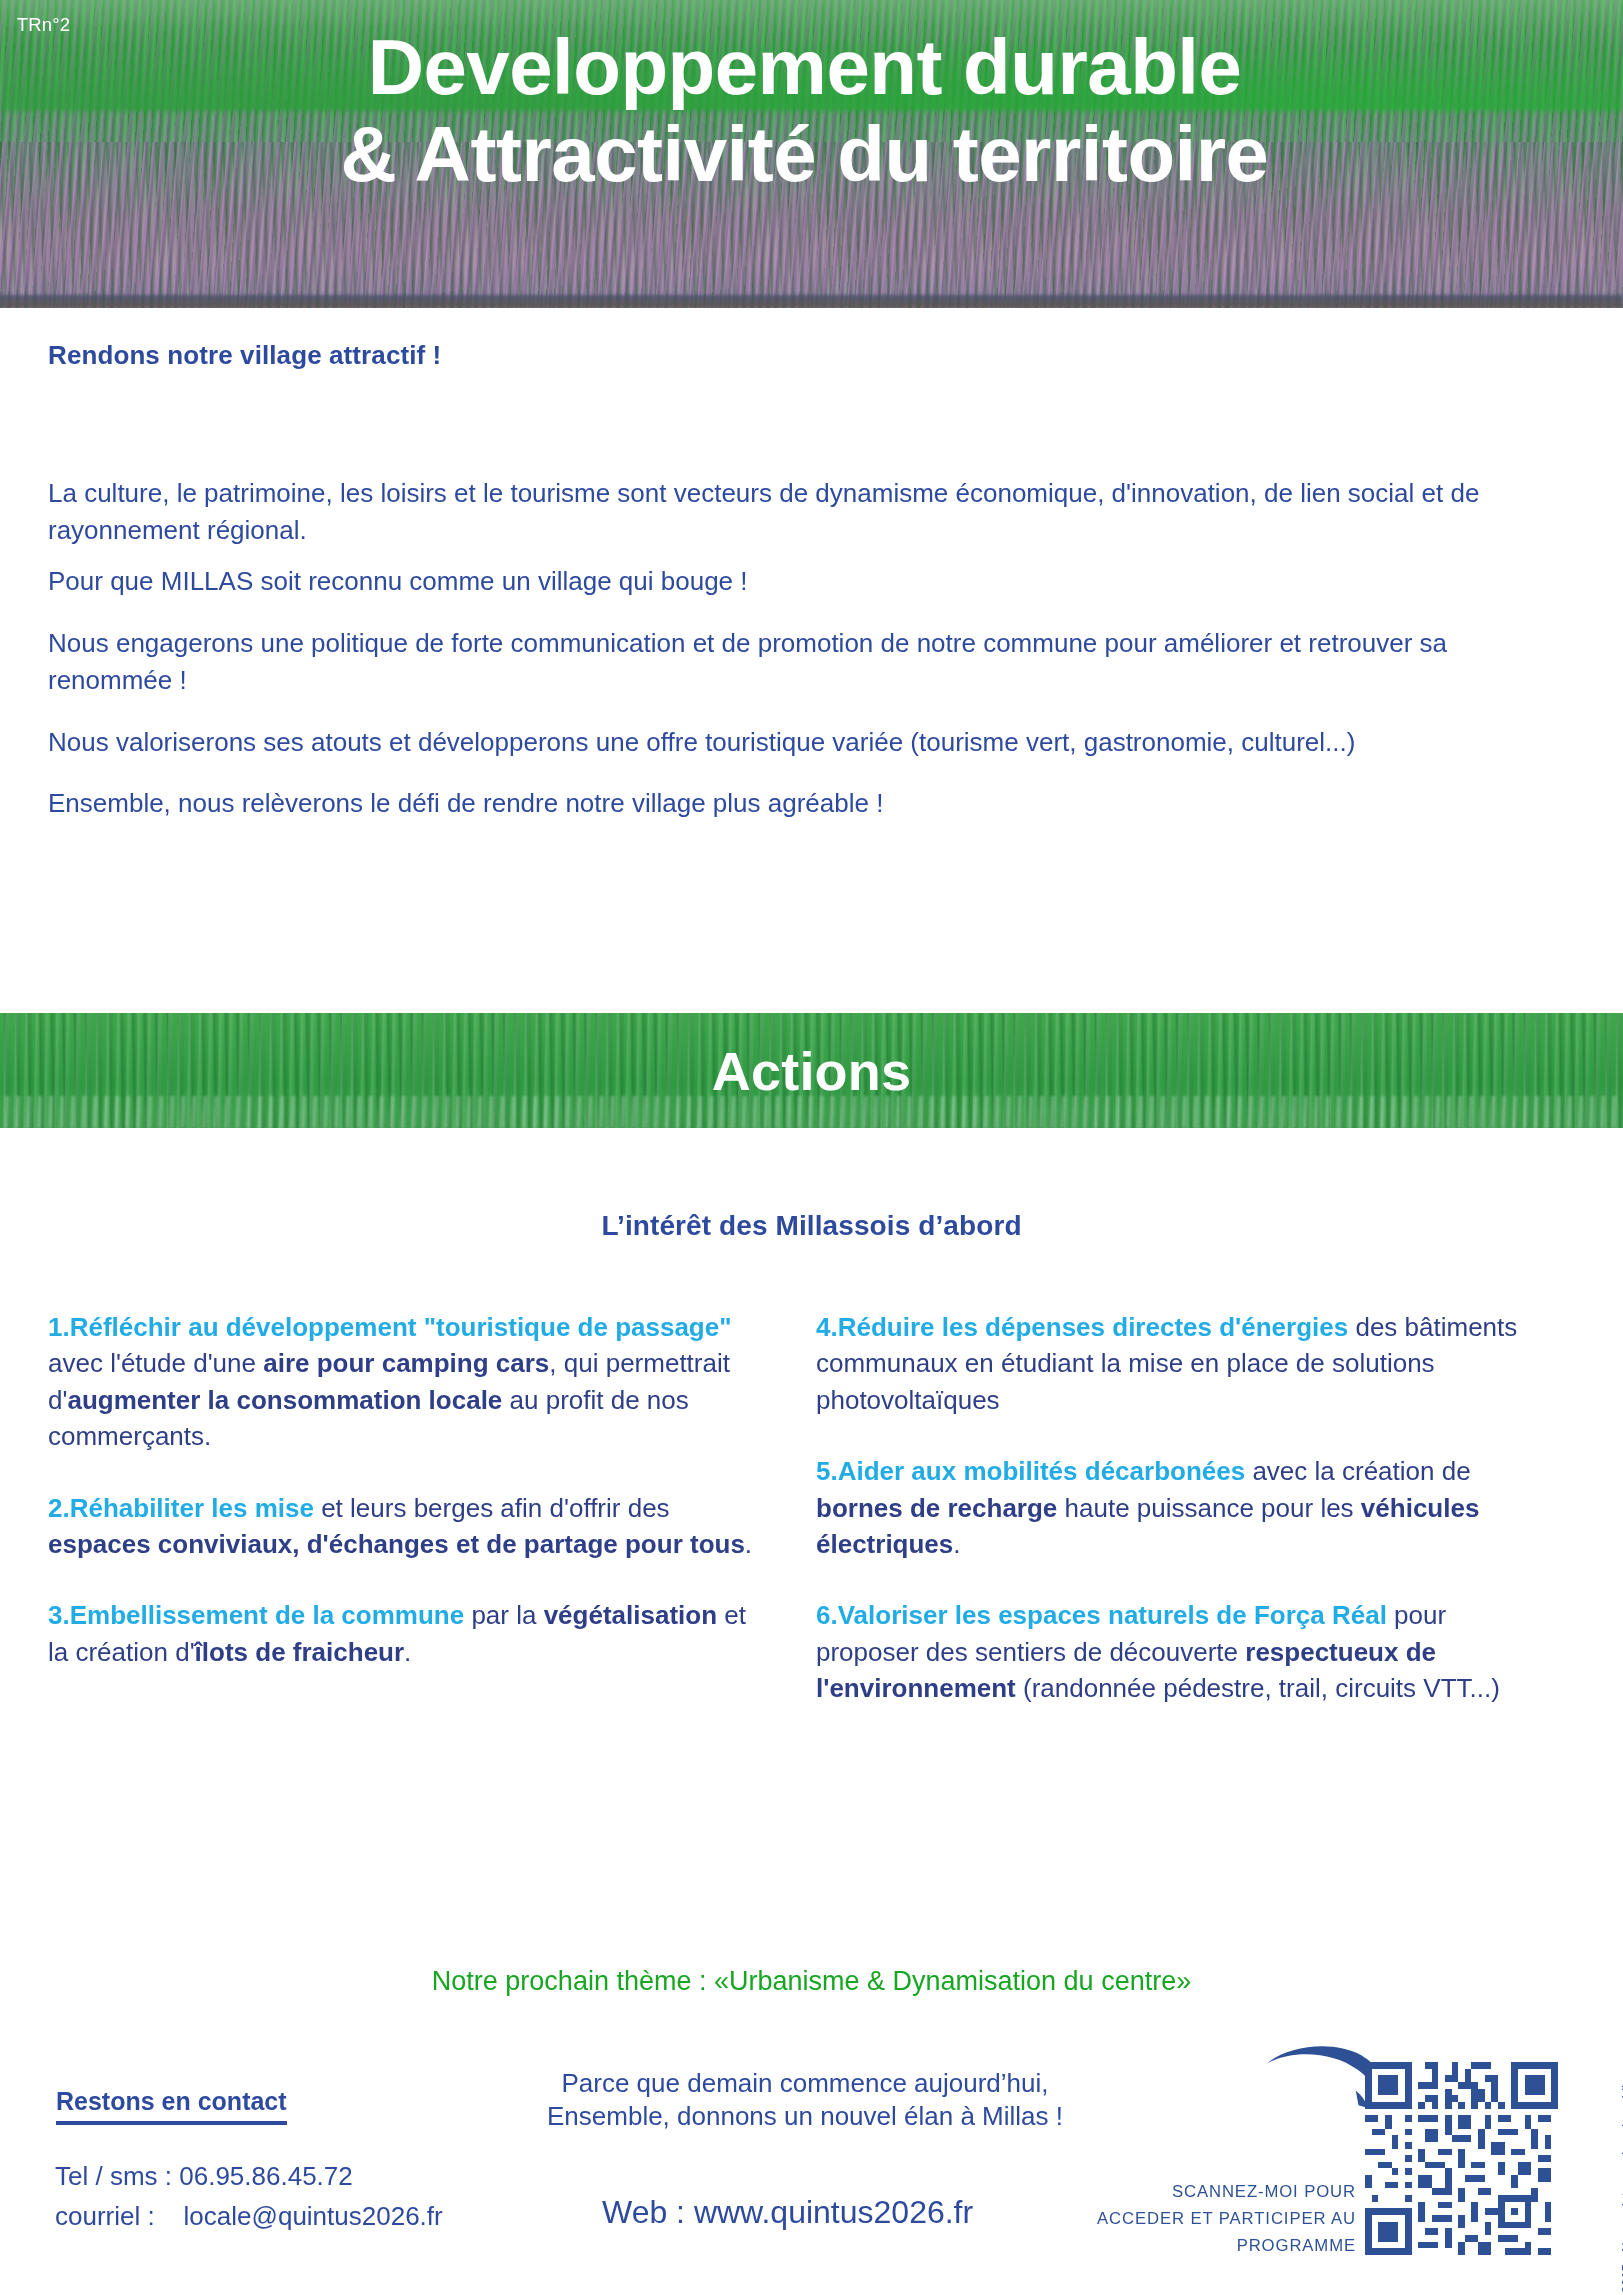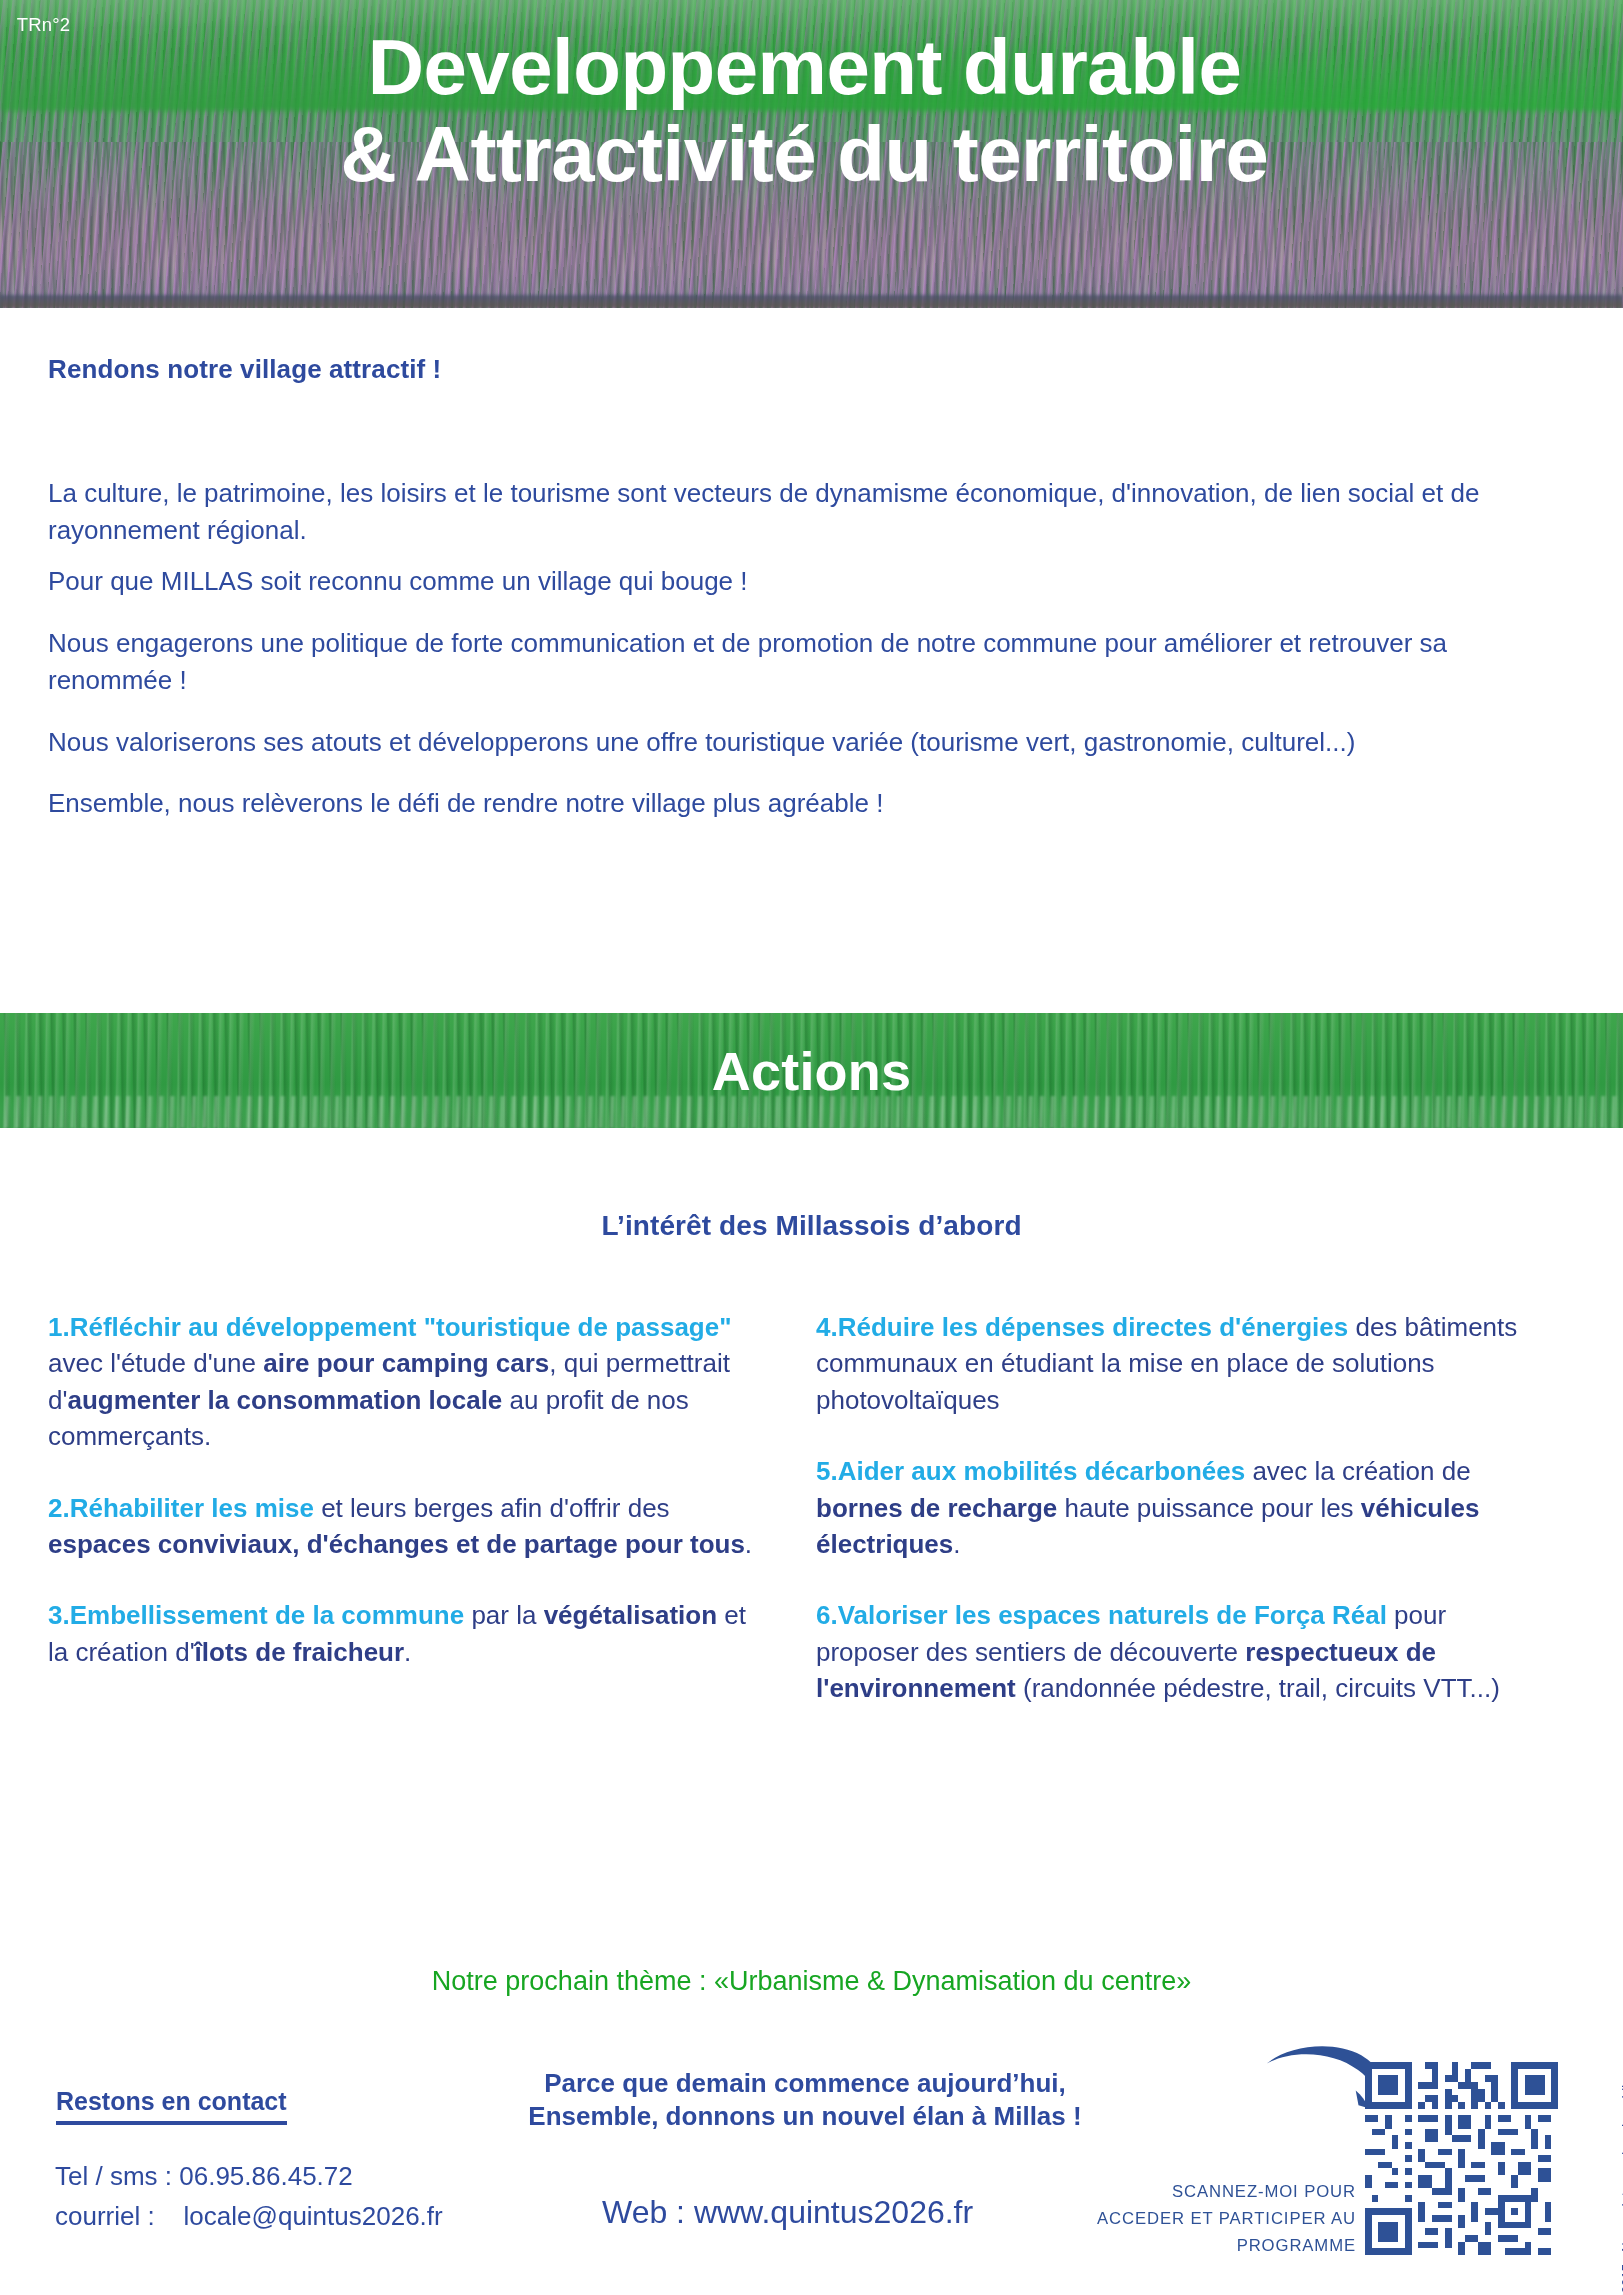--- a/index.html
+++ b/index.html
@@ -134,21 +134,21 @@
   .intro {
     position: absolute;
     left: 0;
     top: 308px;
     width: 1623px;
     padding: 0;
   }
   .intro-lead {
     position: absolute;
     left: 48px;
-    top: 46px;
+    top: 32px;
     font-size: 26px;
     font-weight: 700;
     color: #2e4a9e;
     letter-spacing: 0.1px;
   }
   .intro-body {
     position: absolute;
     left: 48px;
     top: 167px;
     width: 1453px;
@@ -287,21 +287,21 @@
   .contact-lines .row { white-space: pre; }
 
   .slogan {
     position: absolute;
     left: 518px;
     top: 36px;
     width: 574px;
     text-align: center;
     font-size: 26px;
     line-height: 1.28;
-    font-weight: 700;
+    font-weight: 400;
     color: #2e4a9e;
   }
   .web-line {
     position: absolute;
     left: 602px;
     top: 163px;
     font-size: 32px;
     color: #2e4a9e;
   }
 

